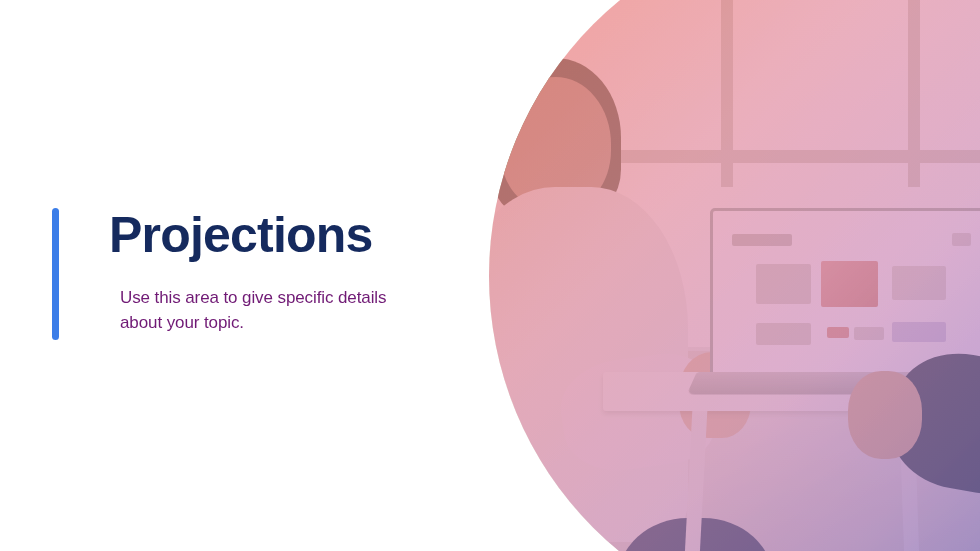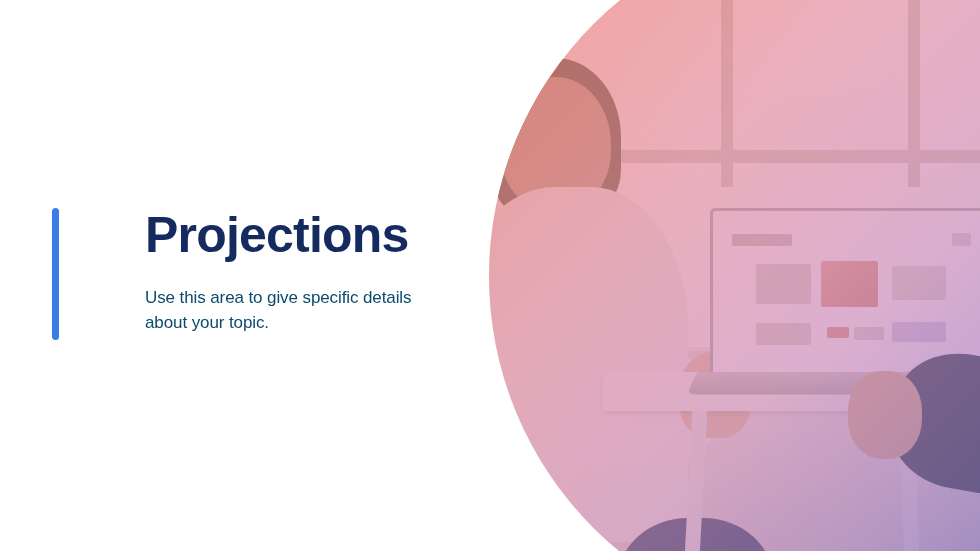--- a/index.html
+++ b/index.html
@@ -21,21 +21,20 @@
 
   .text-block {
     position: absolute;
     left: 52px;
     top: 208px;
     width: 420px;
     height: 132px;
     display: flex;
     flex-direction: row;
     align-items: stretch;
-    gap: 36px;
   }
 
   .accent-bar {
     width: 7px;
     height: 132px;
     background: #3B7DE8;
     border-radius: 4px;
     flex: 0 0 auto;
   }
 
@@ -51,25 +50,25 @@
     font-size: 50px;
     font-weight: bold;
     color: #152A5E;
     letter-spacing: -0.8px;
     line-height: 1.0;
     margin: 0;
     white-space: nowrap;
   }
 
   .slide-subtitle {
-    margin: 0;
+    margin: 11px;
     margin-top: 26px;
     font-size: 17px;
     line-height: 1.45;
-    color: #0c4a6e;
+    color: #701a75;
     max-width: 270px;
     letter-spacing: -0.1px;
   }
 
   
 
   .photo-wrap {
     position: absolute;
     left: 489px;
     top: -80px;

